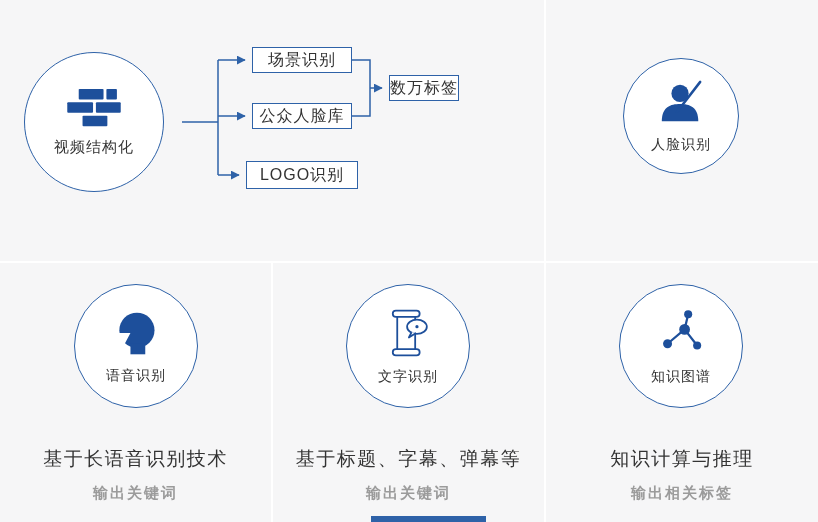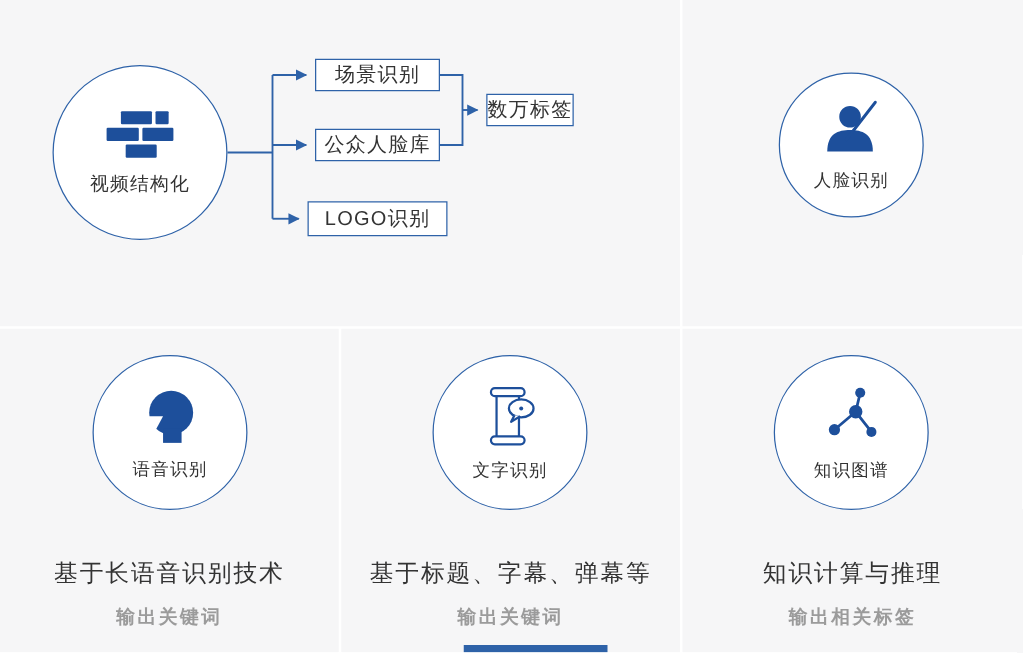--- a/index.html
+++ b/index.html
@@ -19,21 +19,21 @@
   .panel-bm { left:273px;top:263px; width:271px; height:259px; }
   .panel-br { left:546px;top:263px; width:272px; height:259px; }
 
   .circle {
     position:absolute; background:#ffffff;
     border:1.5px solid var(--accent,#2e62a8); border-radius:50%;
     display:flex; flex-direction:column; align-items:center; justify-content:center;
     gap:9px;
   }
   .circle .label { font-size:14px; color:var(--text,#333333); letter-spacing:1px; }
-  .circle-video { left:42px; top:52px; width:140px; height:140px; }
+  .circle-video { left:24px; top:52px; width:140px; height:140px; }
   .circle-video .label { font-size:15px; }
   .circle-face   { left:77px; top:58px;  width:116px; height:116px; }
   .circle-bottom { left:74px; top:21px;  width:124px; height:124px; }
   .panel-bm .circle-bottom { left:73px; }
   .panel-br .circle-bottom { left:73px; }
 
   .icon { color:var(--icon,#1d4f9b); line-height:0; }
 
   .connectors { position:absolute; left:0; top:0; }
   .cline { fill:none; stroke:var(--accent,#2e62a8); stroke-width:1.5; }

